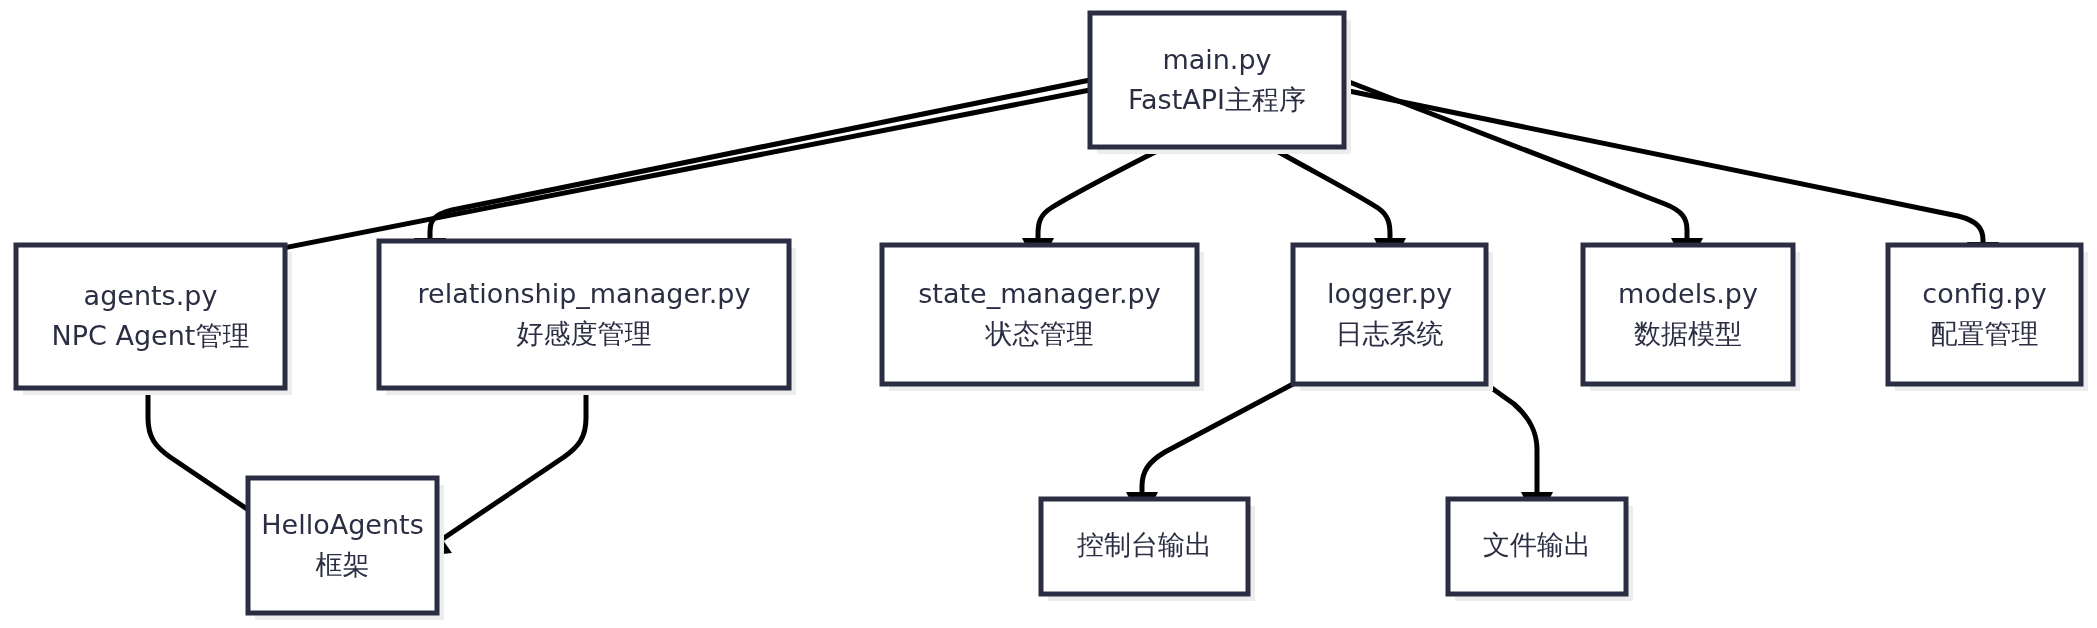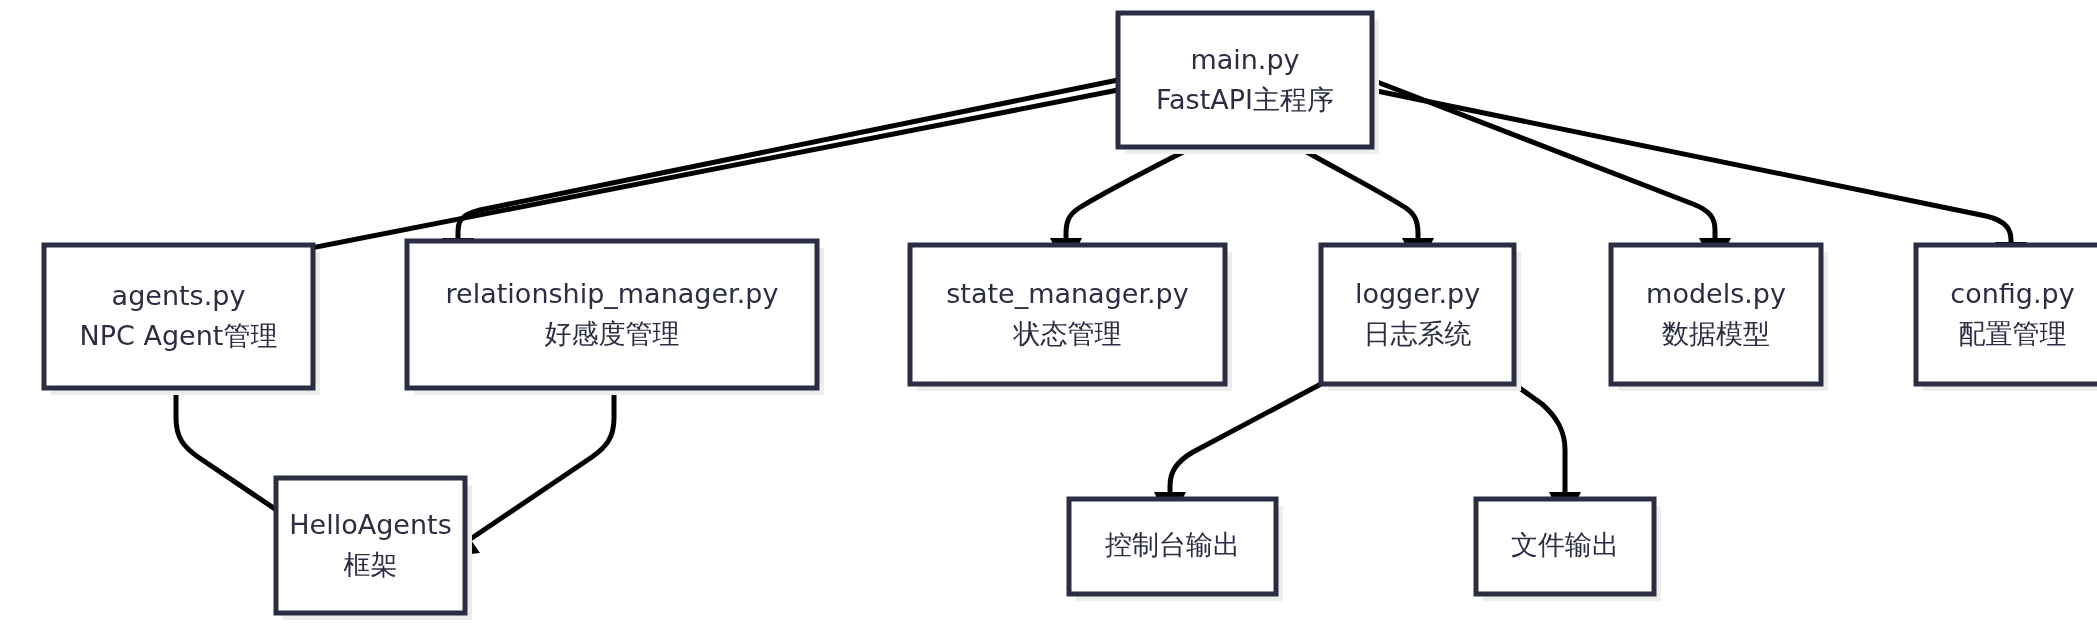--- a/index.html
+++ b/index.html
@@ -12,21 +12,20 @@
     font-family: "DejaVu Sans", "Liberation Sans", sans-serif;
     width: 2097px;
     height: 628px;
     overflow: hidden;
   }
   #diagram-root {
     position: relative;
     width: 1716px;
     height: 628px;
     background: #ffffff;
-    margin-left: 28px;
   }
   svg.flowchart {
     display: block;
     width: 2097px;
     height: 628px;
     background: #ffffff;
   }
   .node-shadow {
     fill: #ededed;
     stroke: none;

